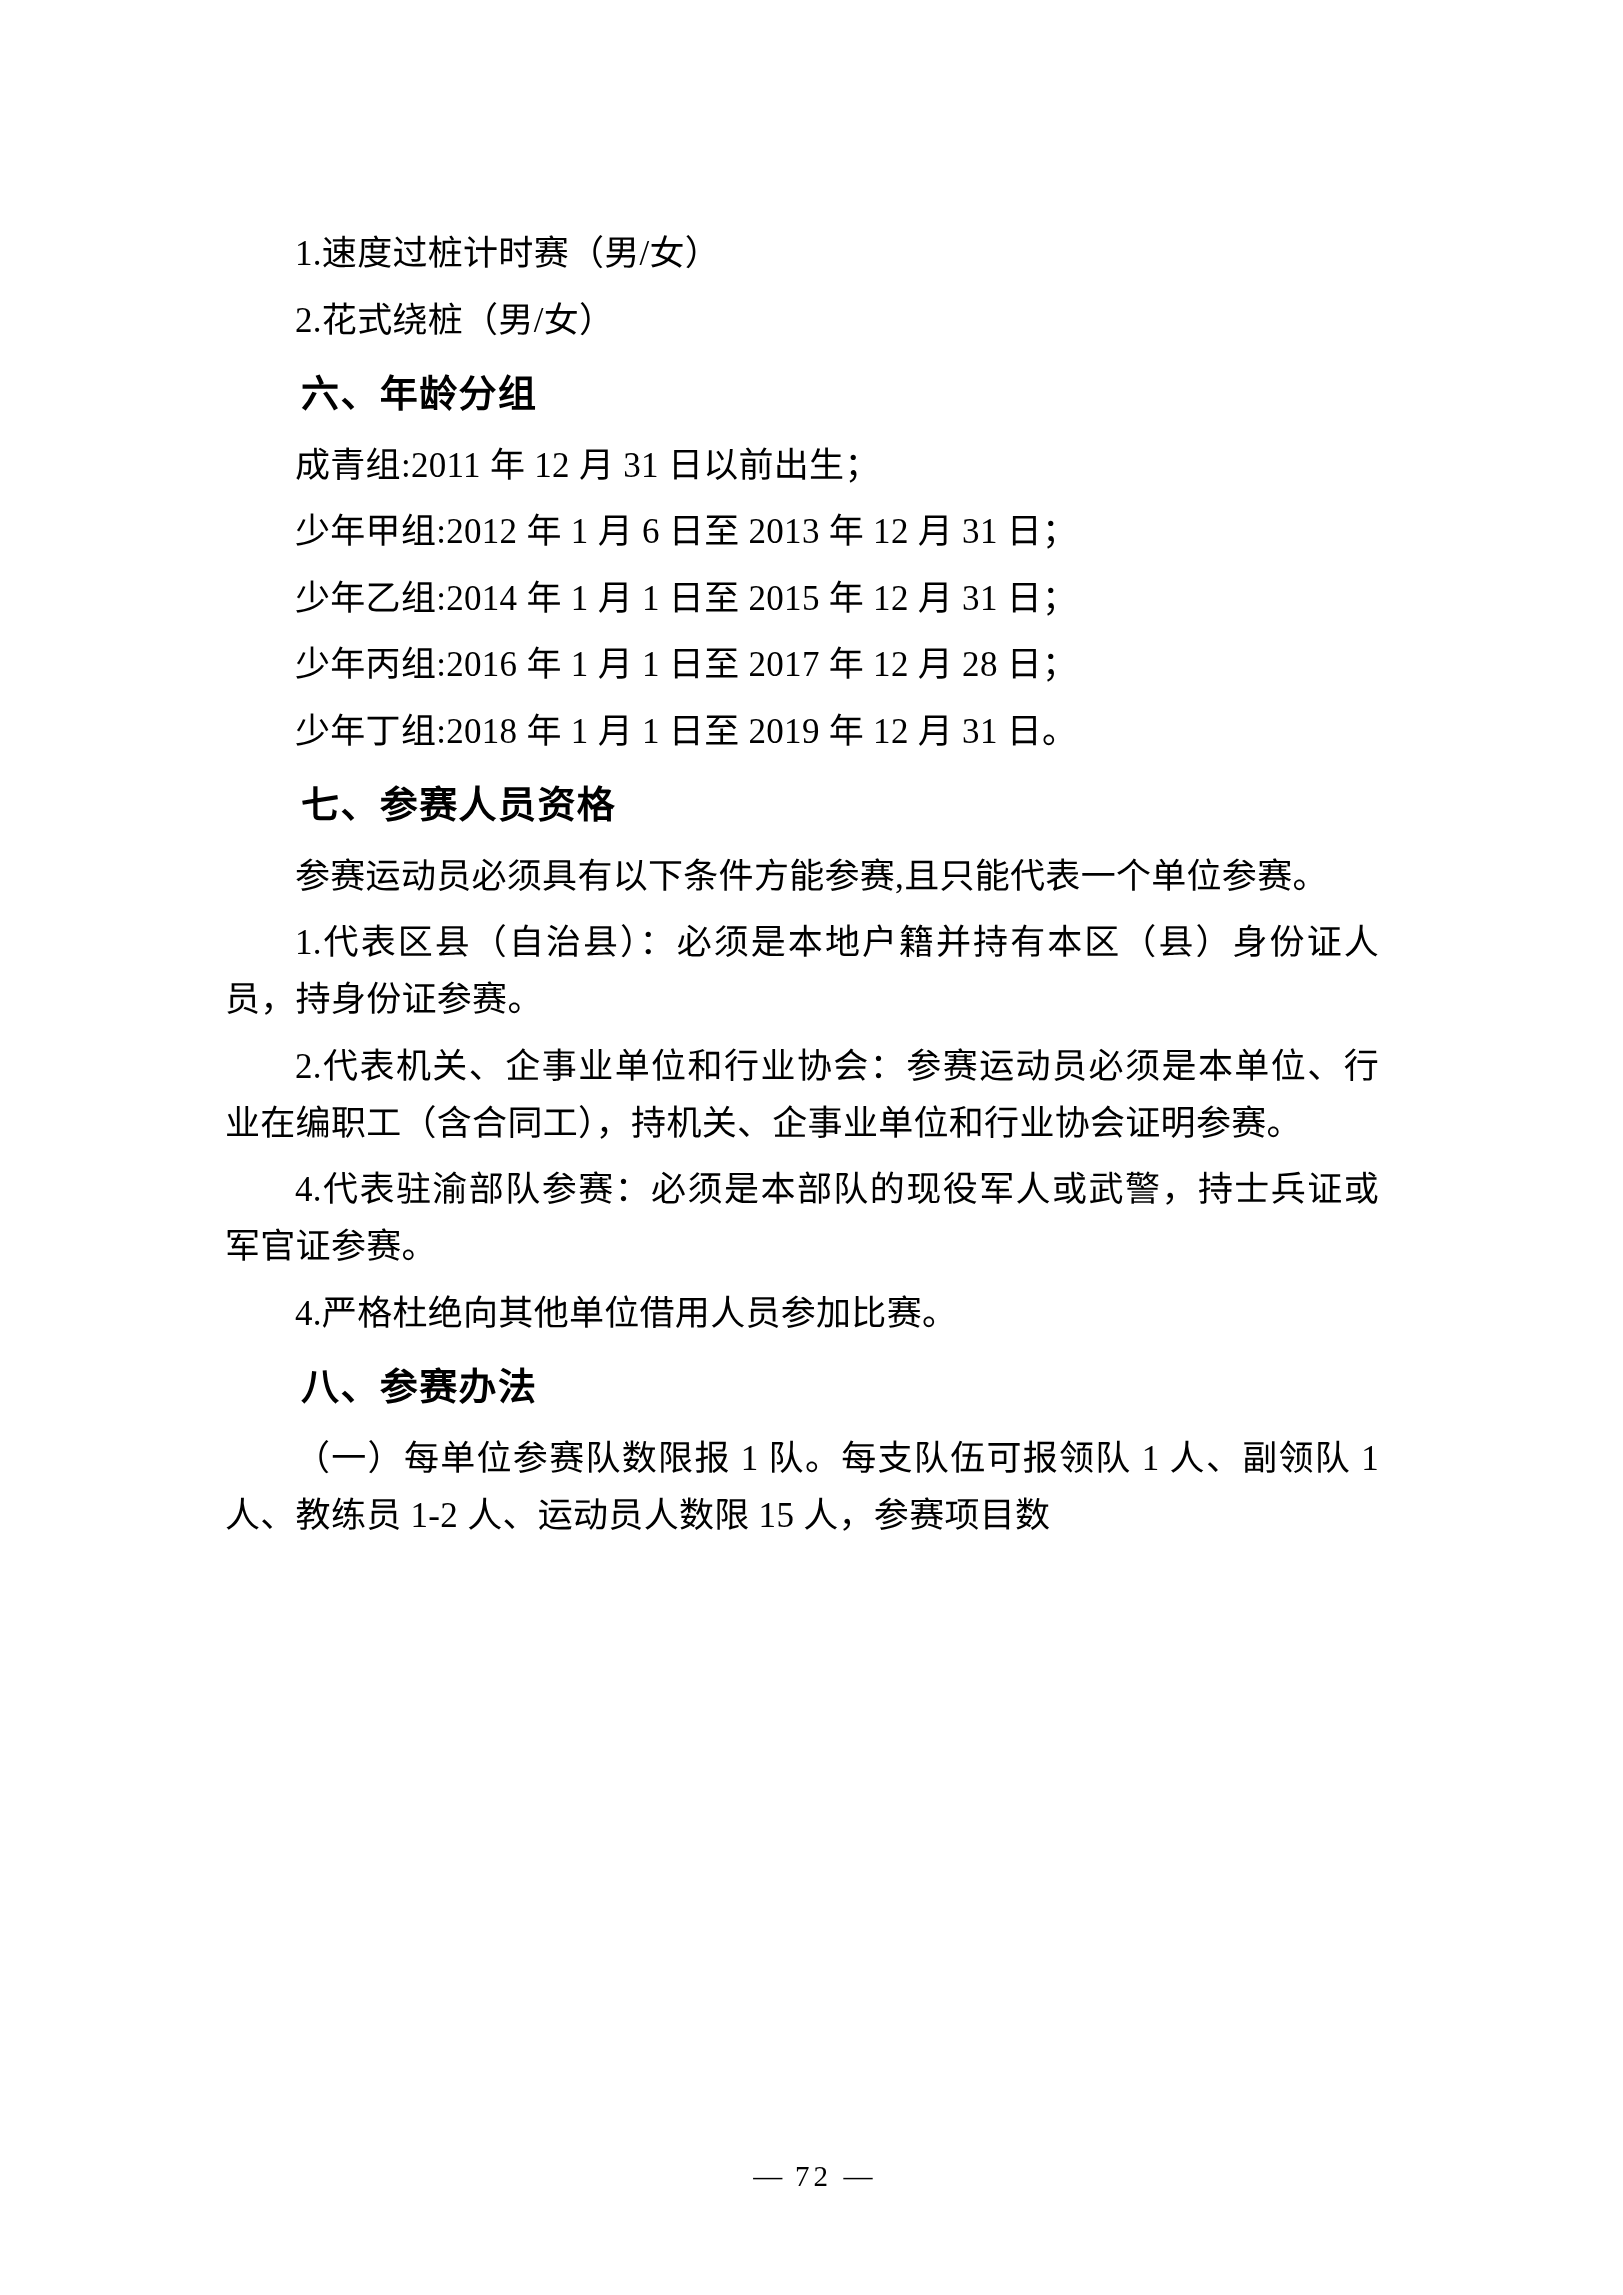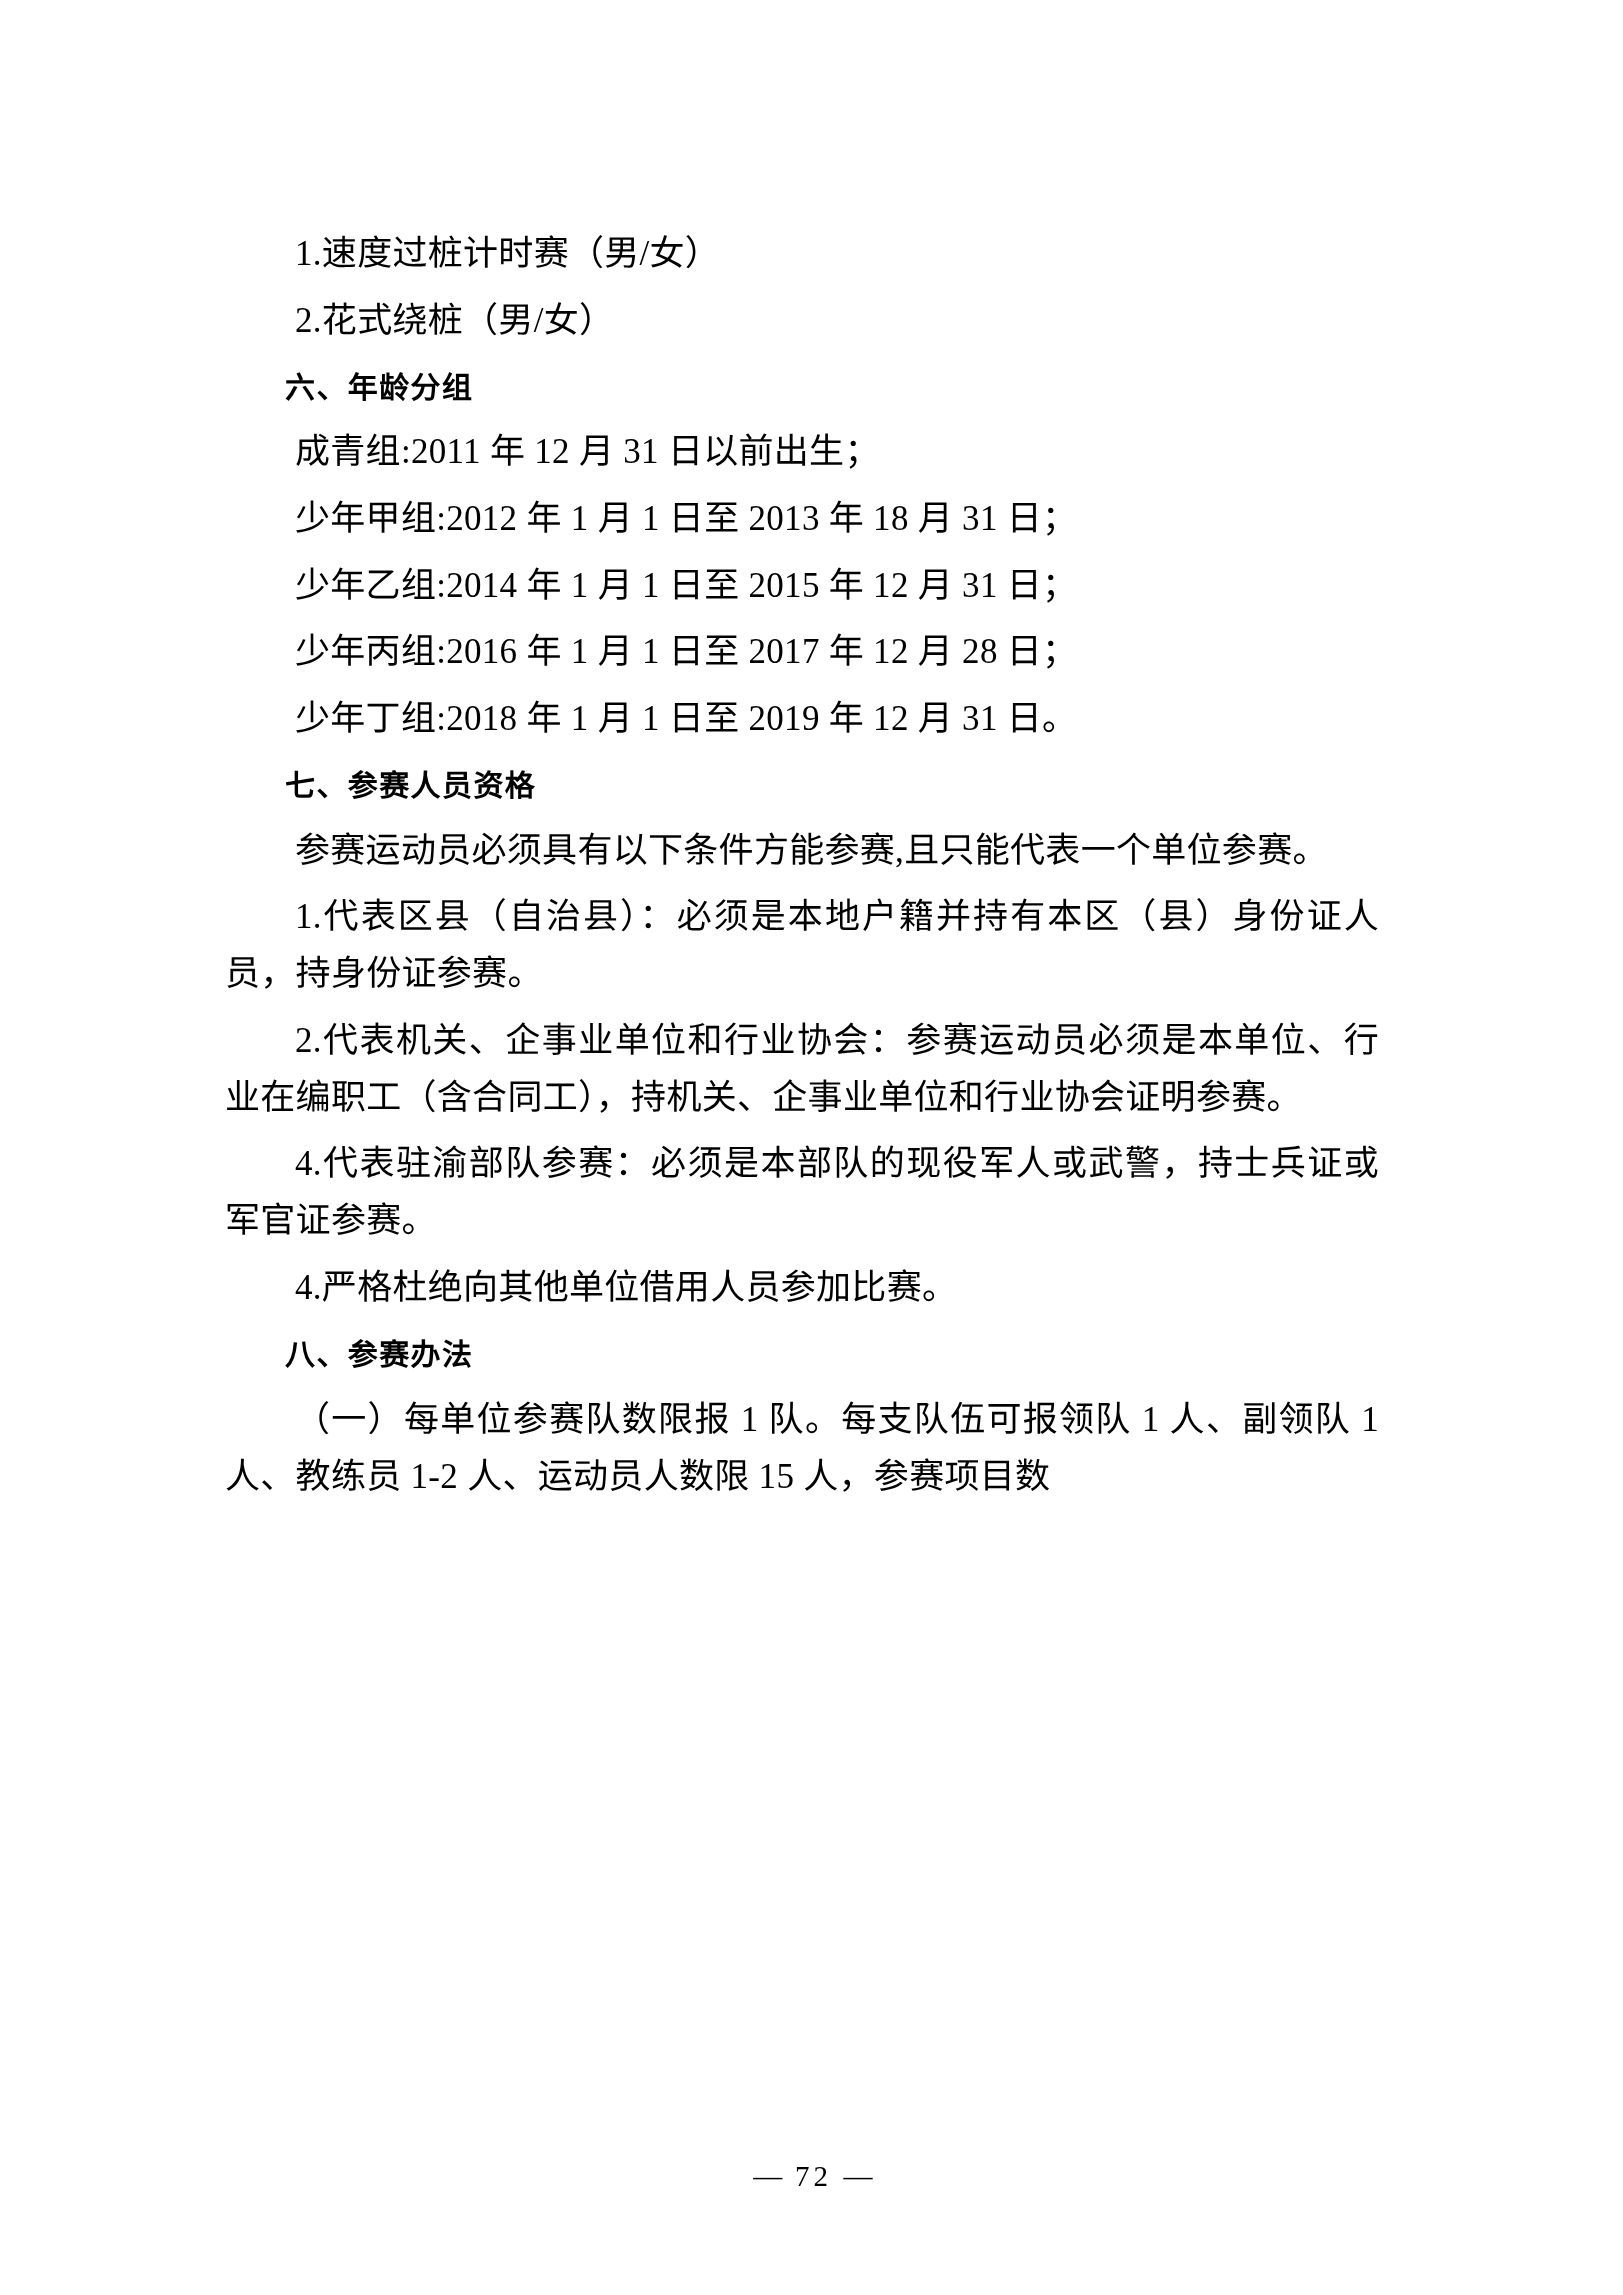--- a/index.html
+++ b/index.html
@@ -31,21 +31,21 @@
     margin: 0 0 9.5px 0;
     text-align: justify;
     text-justify: inter-ideograph;
   }
   .indent {
     text-indent: 2em;
   }
   .heading {
     font-family: "DejaVu Sans", "Liberation Sans", sans-serif;
     font-weight: bold;
-    font-size: 30px;
+    font-size: 38px;
     margin: 15px 0 11px 0;
     padding-left: 2em;
     letter-spacing: 1.4px;
   }
   .list-line {
     padding-left: 2em;
     margin: 0 0 9.5px 0;
   }
   .age-line {
     padding-left: 2em;
@@ -71,21 +71,21 @@
 
 <div class="page">
   <div class="doc-body">
 
     <div class="list-line">1.速度过桩计时赛（男/女）</div>
     <div class="list-line">2.花式绕桩（男/女）</div>
 
     <div class="heading">六、年龄分组</div>
 
     <div class="age-line">成青组:2011 年 12 月 31 日以前出生；</div>
-    <div class="age-line">少年甲组:2012 年 1 月 1 日至 2013 年 18 月 31 日；</div>
+    <div class="age-line">少年甲组:2012 年 1 月 6 日至 2013 年 12 月 31 日；</div>
     <div class="age-line">少年乙组:2014 年 1 月 1 日至 2015 年 12 月 31 日；</div>
     <div class="age-line">少年丙组:2016 年 1 月 1 日至 2017 年 12 月 28 日；</div>
     <div class="age-line">少年丁组:2018 年 1 月 1 日至 2019 年 12 月 31 日。</div>
 
     <div class="heading">七、参赛人员资格</div>
 
     <p class="para indent">参赛运动员必须具有以下条件方能参赛,且只能代表一个单位参赛。</p>
     <p class="para indent">1.代表区县（自治县）：必须是本地户籍并持有本区（县）身份证人员，持身份证参赛。</p>
     <p class="para indent">2.代表机关、企事业单位和行业协会：参赛运动员必须是本单位、行业在编职工（含合同工），持机关、企事业单位和行业协会证明参赛。</p>
     <p class="para indent">4.代表驻渝部队参赛：必须是本部队的现役军人或武警，持士兵证或军官证参赛。</p>

